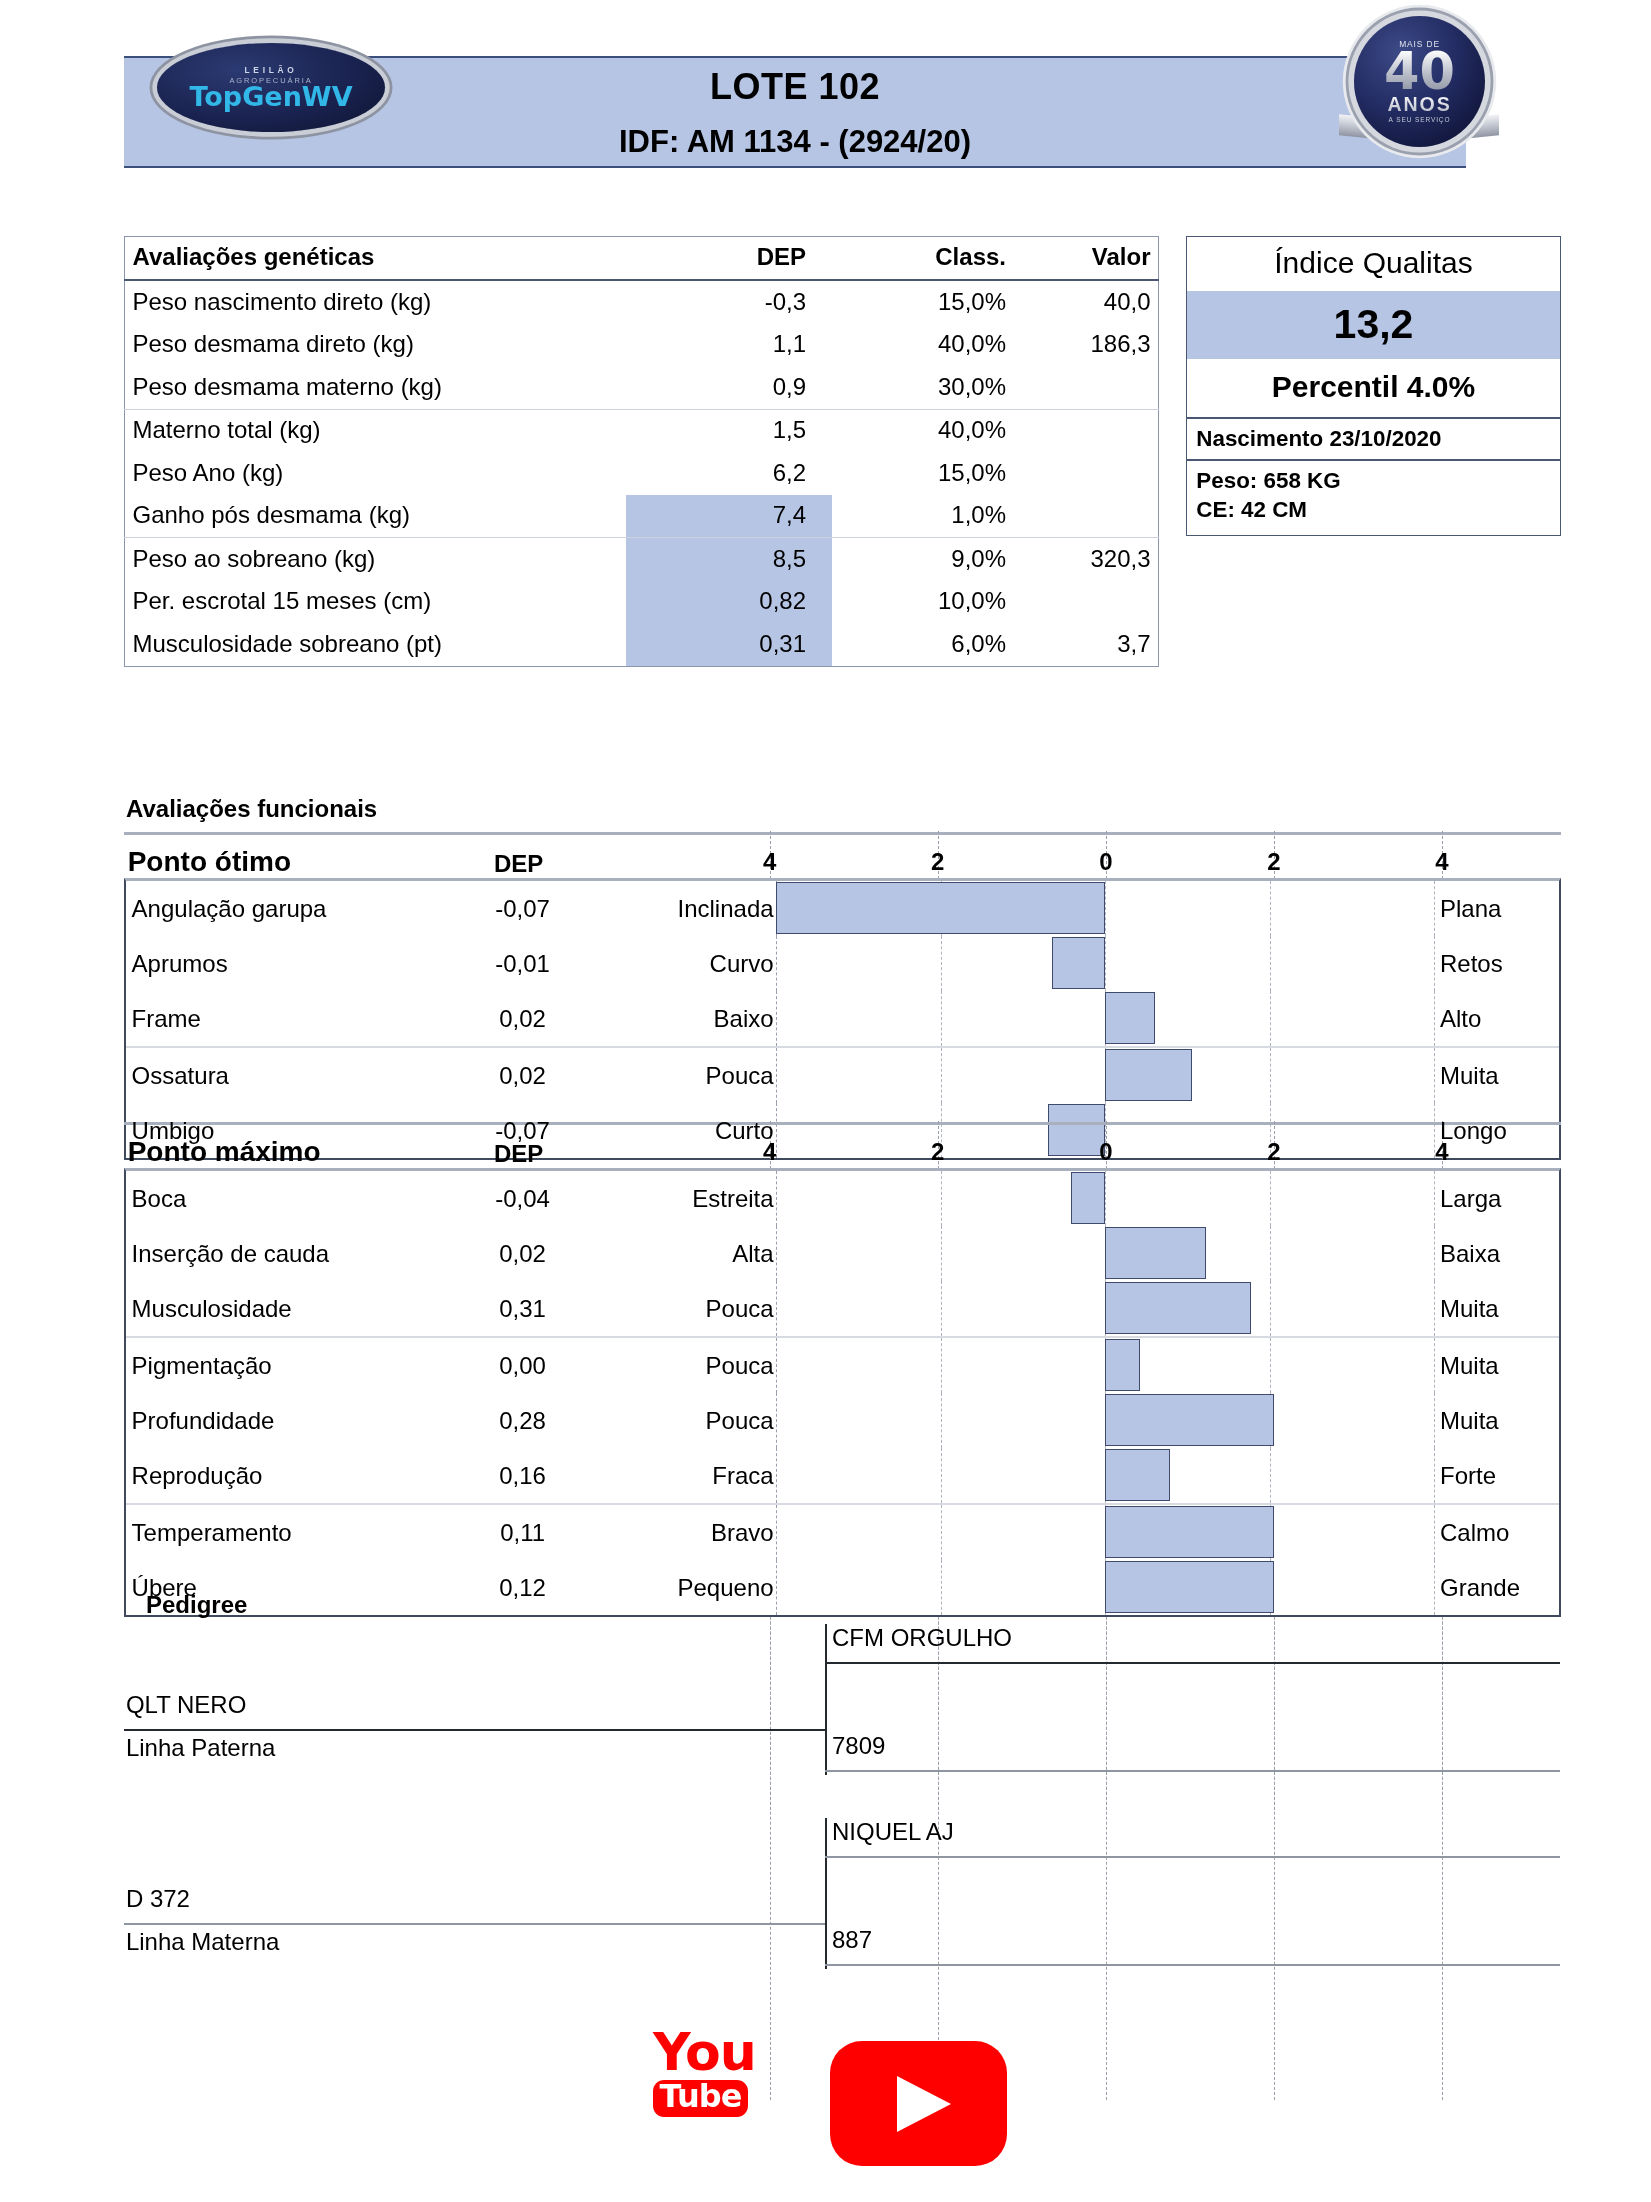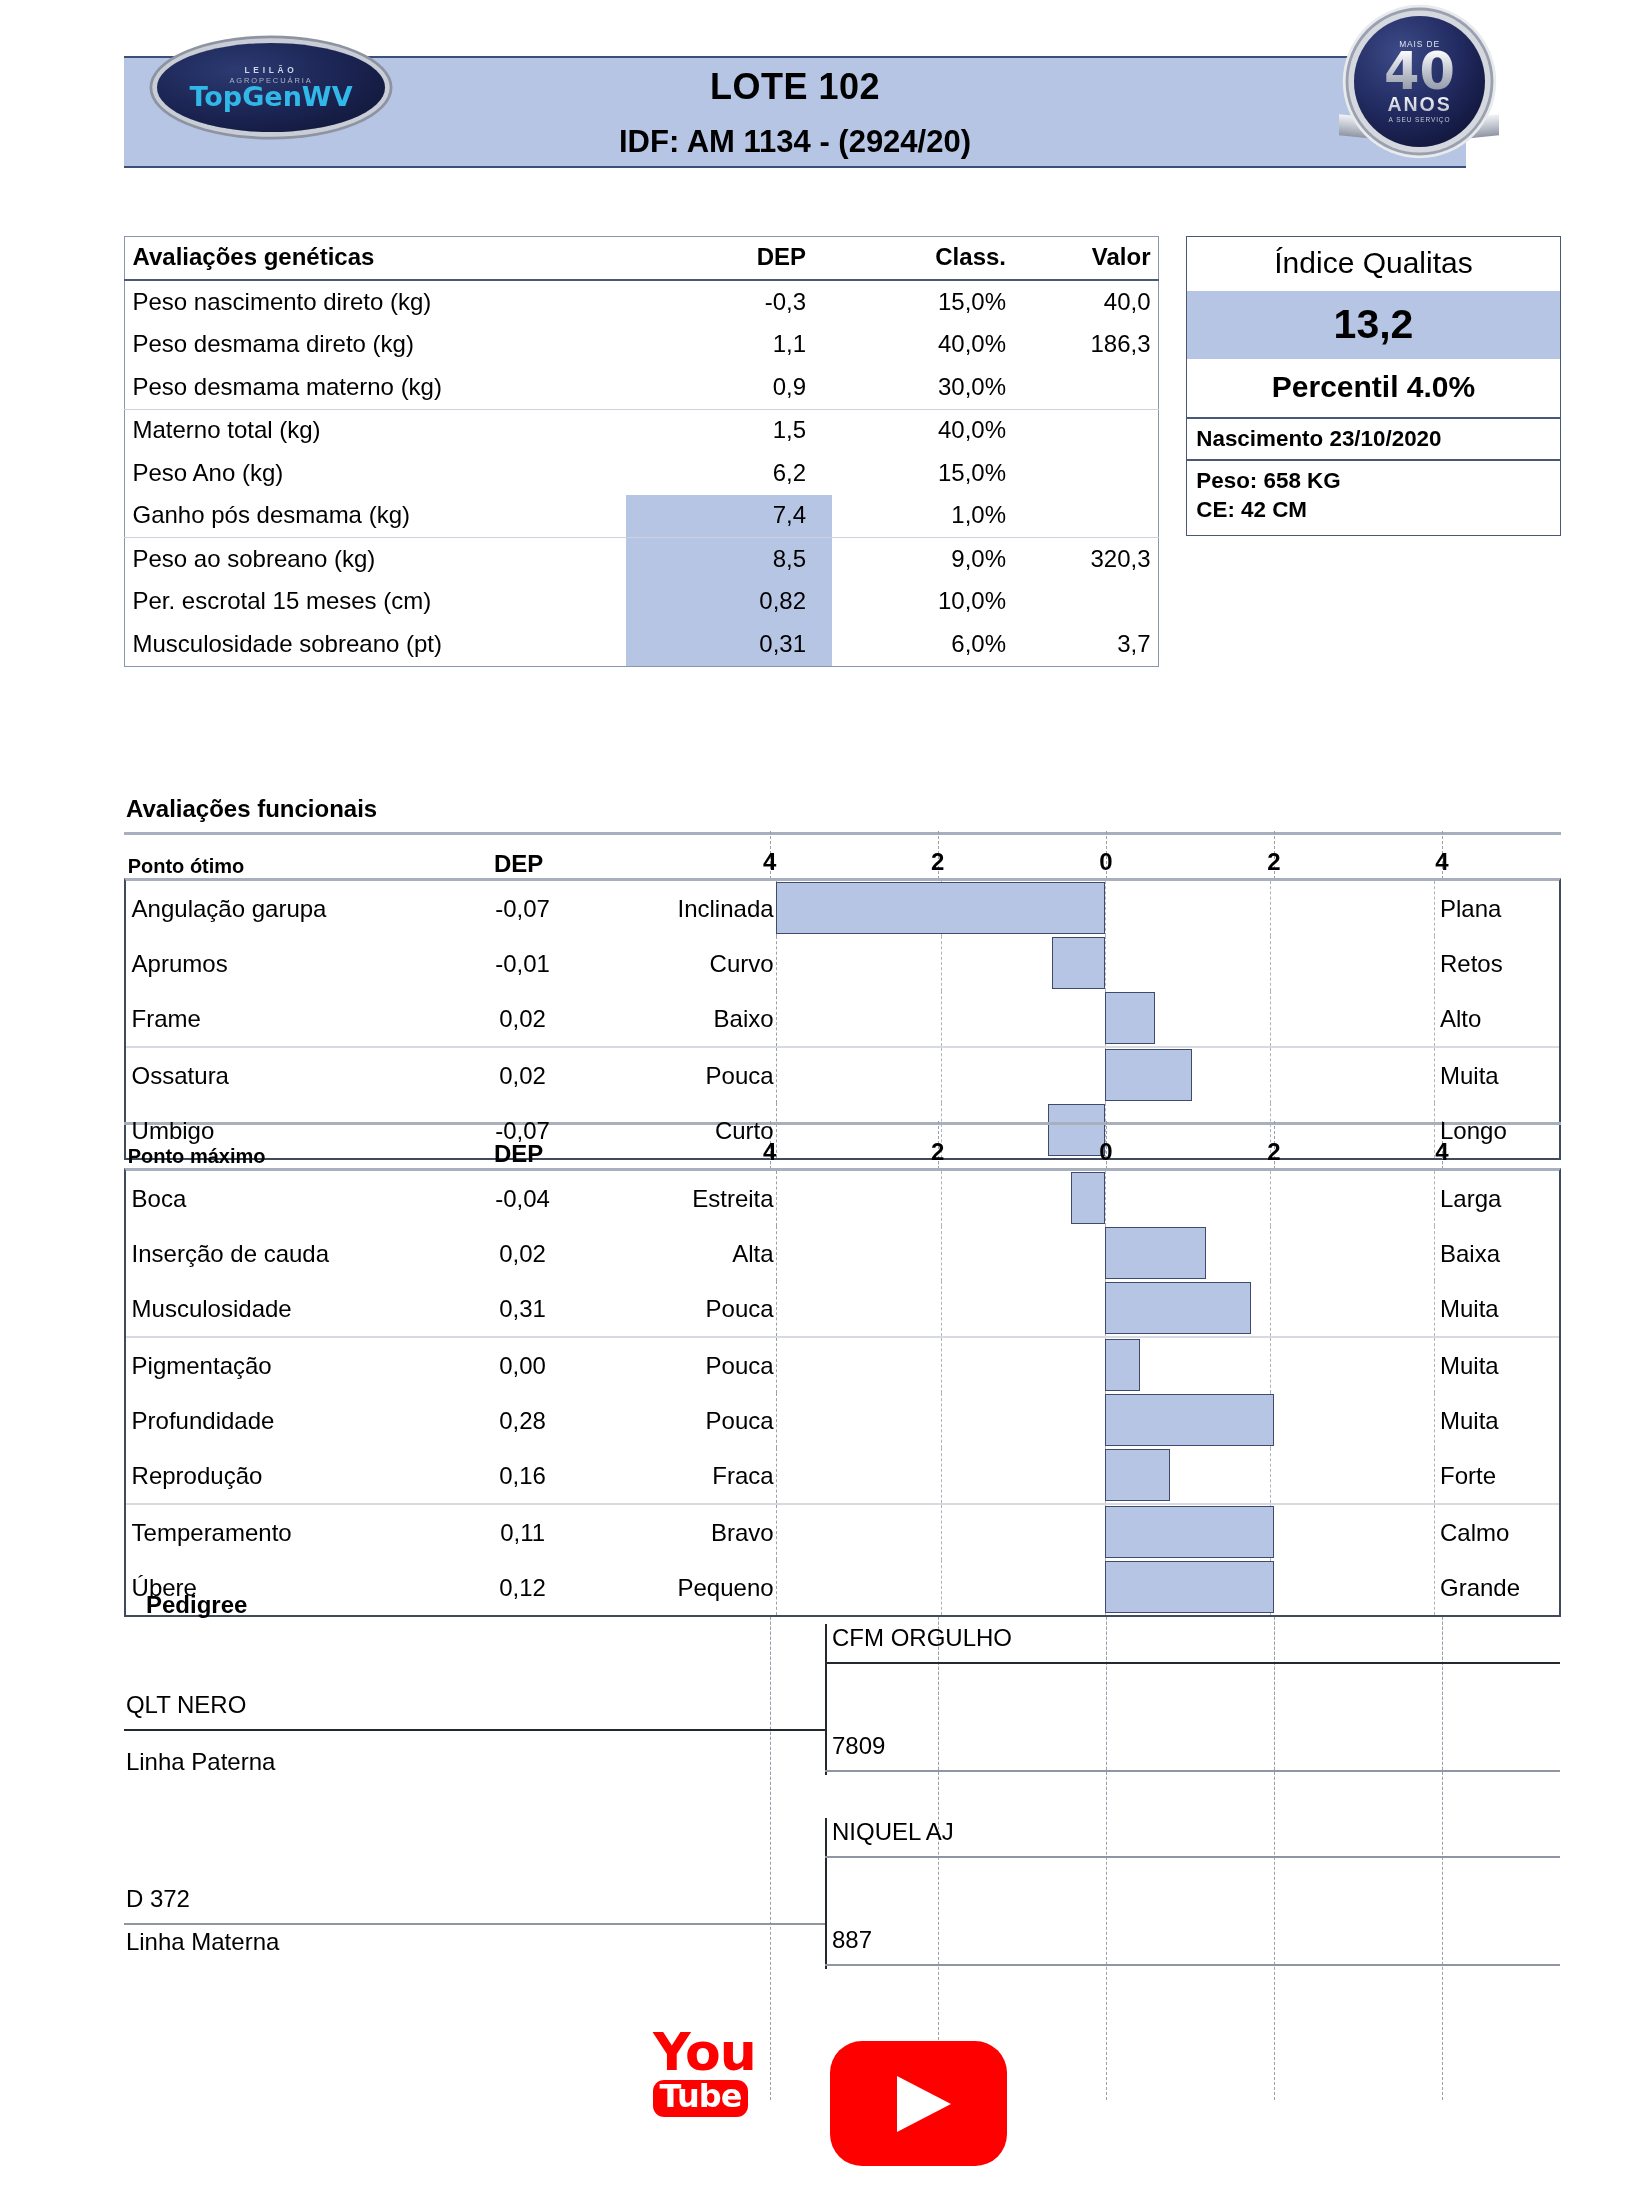--- a/index.html
+++ b/index.html
@@ -101,21 +101,21 @@
   .q-line.nb2{border-bottom:none;padding-top:1.9px;padding-bottom:11.2px;}
 
   
   .func-title{position:absolute;left:126px;top:795px;font-size:24px;font-weight:bold;}
 
   .fsec{position:absolute;left:124px;width:1437px;}
   .fhead{
     display:flex;align-items:flex-end;height:43px;
     border-top:3.7px solid #a9b0bd;
   }
-  .fhead .h-name{width:298px;font-size:20px;font-weight:bold;padding-left:3.7px;}
+  .fhead .h-name{width:298px;font-size:28px;font-weight:bold;padding-left:3.7px;}
   .fhead .h-dep{width:186px;font-size:24px;font-weight:bold;text-align:center;}
   .fhead .h-spacer{width:158px;}
   .fhead .h-axis{position:relative;flex:1;height:43px;}
   .axis-tick{position:absolute;bottom:1.9px;transform:translateX(-50%);font-size:24px;font-weight:bold;}
   .axis-gl{position:absolute;top:-3.7px;bottom:-932px;width:0;border-left:1.9px dashed #9aa0ab;}
 
   .fbody{border:2.8px solid #3f4a5e;border-top:3.7px solid #a9b0bd;position:relative;background:#fff;}
   .frow{display:flex;align-items:center;height:55px;position:relative;}
   .frow.midsep{border-top:2.8px solid #d7dae0;}
   .frow .r-name{width:298px;font-size:24px;padding-left:5.6px;z-index:3;}
@@ -481,21 +481,21 @@
           <div class="r-hi">Grande</div>
         </div>
       </div>
     </div>
 
   <div class="ped-title">Pedigree</div>
   <div class="ped">
 
     <div class="ped-cell" style="left:1.9px;top:67px;">QLT NERO</div>
     <div class="ped-rule rule-dark" style="left:0;top:105px;width:701px;"></div>
-    <div class="ped-cell" style="left:1.9px;top:124px;">Linha Paterna</div>
+    <div class="ped-cell" style="left:1.9px;top:110px;">Linha Paterna</div>
 
     <div class="ped-vert" style="left:701px;top:0;height:151px;"></div>
     <div class="ped-cell" style="left:708px;top:0px;text-align:center;">CFM ORGULHO</div>
     <div class="ped-rule rule-dark" style="left:701px;top:38px;width:735px;"></div>
     <div class="ped-cell" style="left:708px;top:108px;">7809</div>
     <div class="ped-rule rule-gray" style="left:701px;top:146px;width:735px;"></div>
 
     <div class="ped-cell" style="left:1.9px;top:261px;">D 372</div>
     <div class="ped-rule rule-gray" style="left:0;top:299px;width:701px;"></div>
     <div class="ped-cell" style="left:1.9px;top:304px;">Linha Materna</div>

